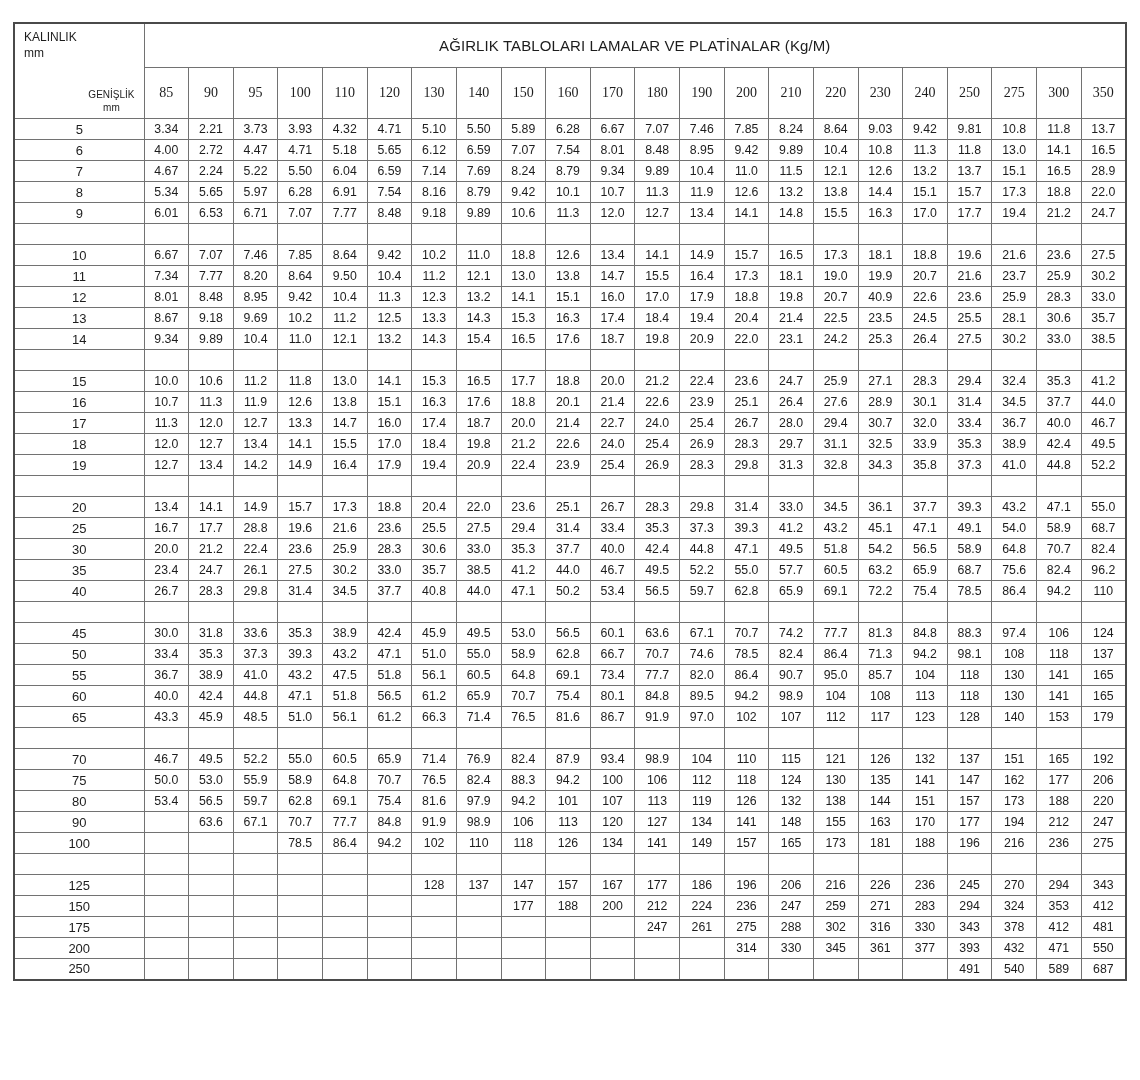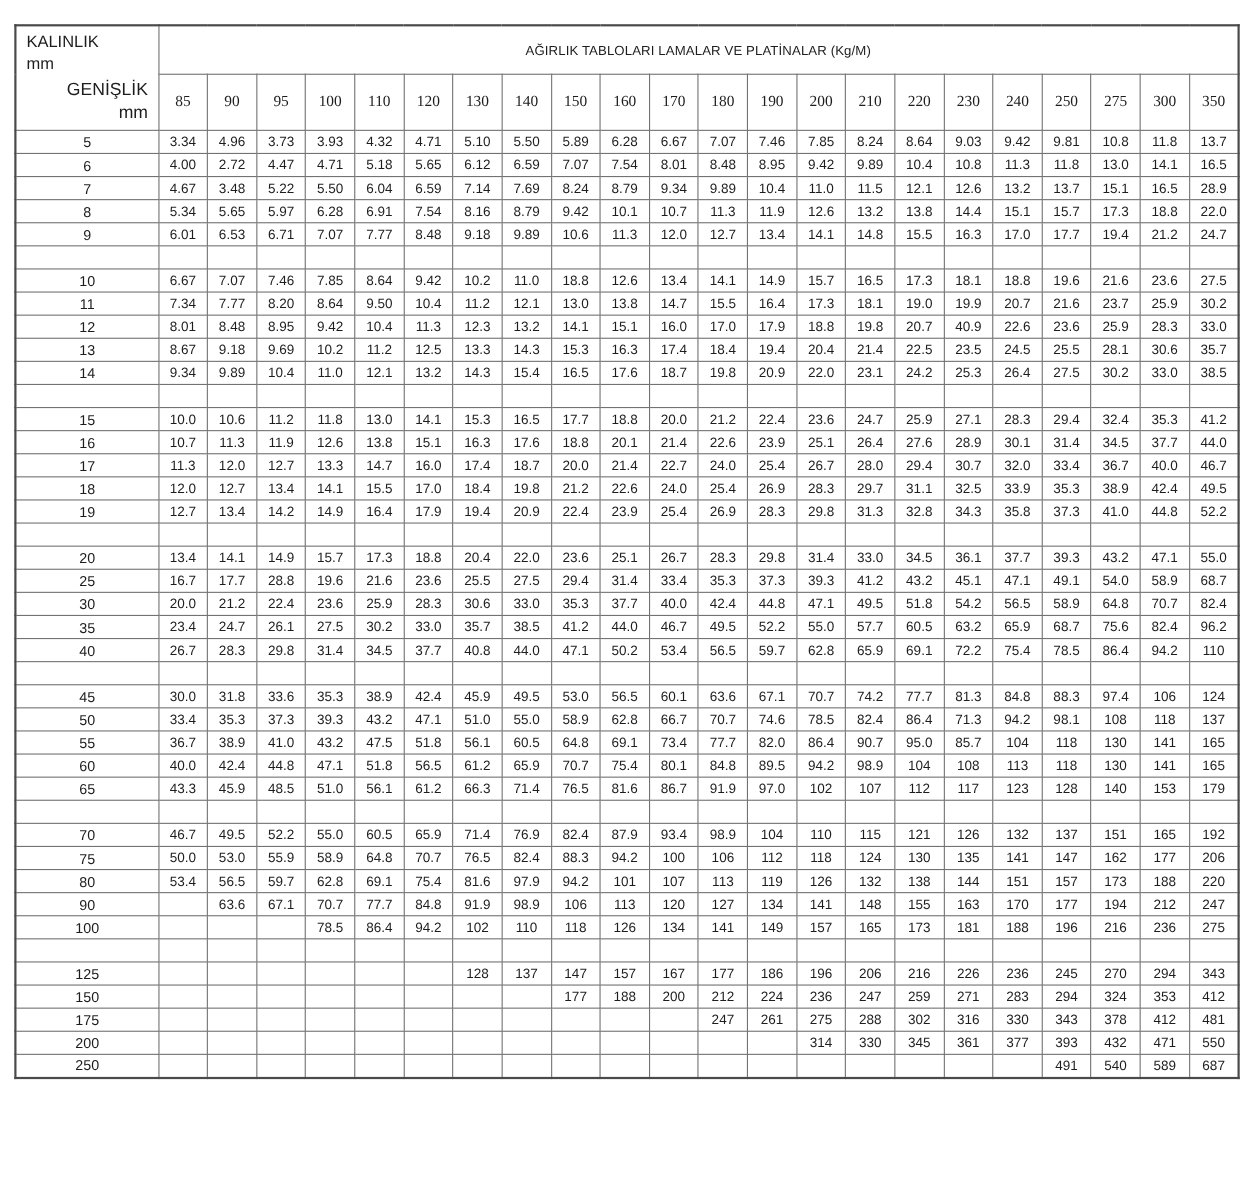--- a/index.html
+++ b/index.html
@@ -19,32 +19,32 @@
     border: 1px solid #727272;
     padding: 0;
     font-weight: 400;
     text-align: center;
     vertical-align: middle;
     overflow: hidden;
     white-space: nowrap;
   }
   col.c-first { width: 130px; }
   tr.title-row th { height: 43px; }
-  th.title-cell { font-size: 12px; letter-spacing: 0.1px; }
+  th.title-cell { font-size: 15px; letter-spacing: 0.1px; }
   tr.colhead-row th { height: 50px; font-size: 14px; font-family: Liberation Serif, serif; }
   th.corner {
     position: relative;
   }
   .corner-top {
     position: absolute; top: 5px; left: 9px;
-    text-align: left; font-size: 15px; line-height: 1.35;
+    text-align: left; font-size: 12px; line-height: 1.35;
   }
   .corner-bottom {
     position: absolute; bottom: 4px; right: 9px;
-    text-align: right; font-size: 16px; line-height: 1.3;
+    font-size: 10px; line-height: 1.3;
   }
   tbody tr { height: 21px; }
   tbody th.rowhead { font-size: 13px; }
   tbody td.cell { font-size: 12.3px; }
 </style>
 </head>
 <body>
 
 <div class="sheet">
   <table class="weight-table">
@@ -109,21 +109,21 @@
           <th>250</th>
           <th>275</th>
           <th>300</th>
           <th>350</th>
         </tr>
     </thead>
     <tbody id="table-body">
         <tr>
           <th class="rowhead">5</th>
           <td class="cell">3.34</td>
-          <td class="cell">4.96</td>
+          <td class="cell">2.21</td>
           <td class="cell">3.73</td>
           <td class="cell">3.93</td>
           <td class="cell">4.32</td>
           <td class="cell">4.71</td>
           <td class="cell">5.10</td>
           <td class="cell">5.50</td>
           <td class="cell">5.89</td>
           <td class="cell">6.28</td>
           <td class="cell">6.67</td>
           <td class="cell">7.07</td>
@@ -159,21 +159,21 @@
           <td class="cell">10.8</td>
           <td class="cell">11.3</td>
           <td class="cell">11.8</td>
           <td class="cell">13.0</td>
           <td class="cell">14.1</td>
           <td class="cell">16.5</td>
         </tr>
         <tr>
           <th class="rowhead">7</th>
           <td class="cell">4.67</td>
-          <td class="cell">3.48</td>
+          <td class="cell">2.24</td>
           <td class="cell">5.22</td>
           <td class="cell">5.50</td>
           <td class="cell">6.04</td>
           <td class="cell">6.59</td>
           <td class="cell">7.14</td>
           <td class="cell">7.69</td>
           <td class="cell">8.24</td>
           <td class="cell">8.79</td>
           <td class="cell">9.34</td>
           <td class="cell">9.89</td>

